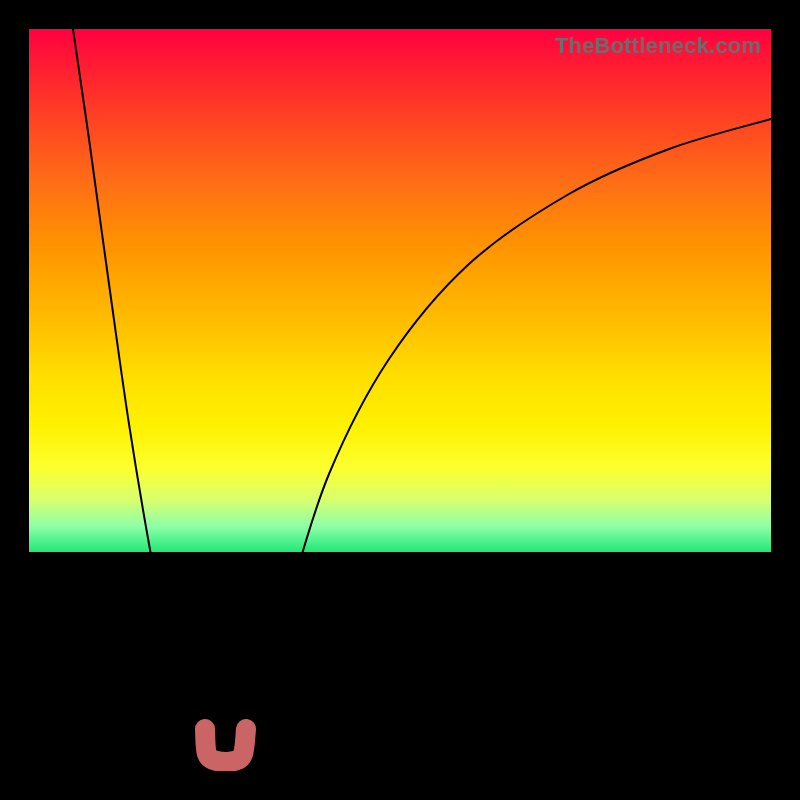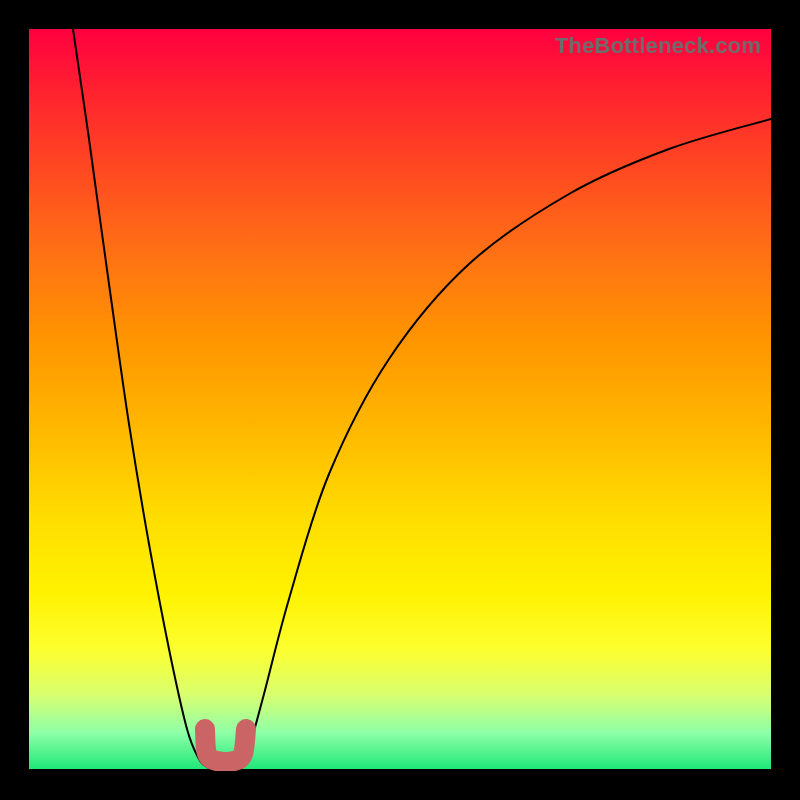--- a/index.html
+++ b/index.html
@@ -8,21 +8,21 @@
     position: relative;
     width: 800px;
     height: 800px;
     background: #000;
   }
   .plot-area {
     position: absolute;
     left: 29px;
     top: 29px;
     width: 742px;
-    height: 740px;
+    height: 523px;
     background: linear-gradient(to bottom,
       #ff0040 0%,
       #ff2030 8%,
       #ff4522 18%,
       #ff7015 30%,
       #ff9500 42%,
       #ffb800 54%,
       #ffdd00 66%,
       #fff200 76%,
       #fcff30 84%,

